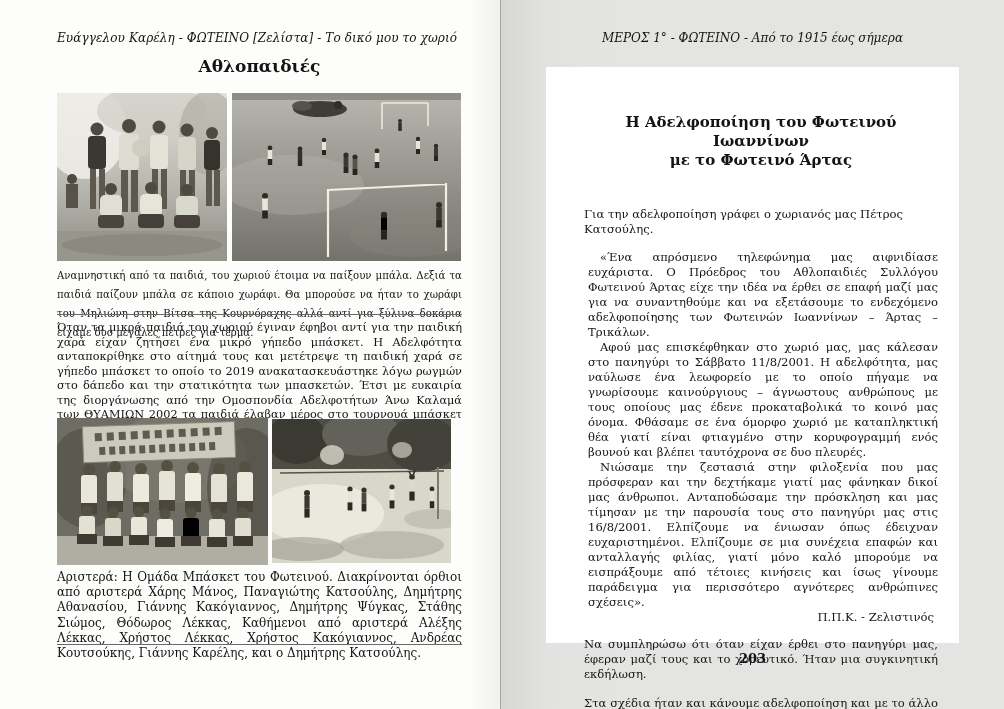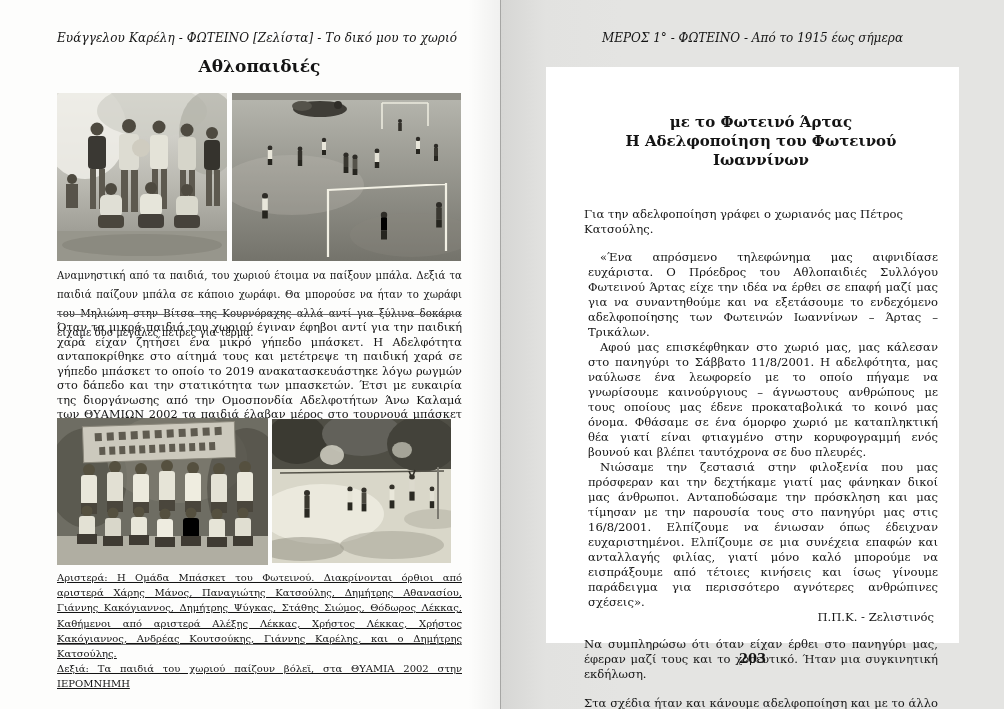--- a/index.html
+++ b/index.html
@@ -14,21 +14,21 @@
   .photo{background:#bdbcb4;}
   .photo svg{display:block;width:100%;height:100%;}
   .photo-a{left:57px;top:93px;width:170px;height:168px;}
   .photo-b{left:232px;top:93px;width:229px;height:168px;}
   .photo-c{left:57px;top:418px;width:211px;height:147px;}
   .photo-d{left:272px;top:419px;width:179px;height:144px;}
   .lp-caption-top{left:57px;top:266px;width:405px;font-size:10.2px;line-height:19px;text-align:justify;}
   .rule{height:0;border-top:1px solid #6a6a6a;}
   .rule-1{left:57px;top:314px;width:405px;}
   .lp-body{left:57px;top:321px;width:405px;font-size:11.3px;line-height:14.5px;text-align:justify;}
-  .lp-caption-bottom{left:57px;top:570px;width:405px;font-size:10px;line-height:15.2px;text-align:justify;text-decoration:underline;}
+  .lp-caption-bottom{left:57px;top:570px;width:405px;font-size:12px;line-height:15.2px;text-align:justify;}
   .rule-2{left:57px;top:644px;width:405px;}
   .pagenum{font-weight:bold;font-size:13px;text-align:center;}
   .lp-pagenum{left:57px;top:651px;width:405px;}
 
   
   .gutter-shade-left{left:468px;top:0;width:32px;height:709px;
       background:linear-gradient(to right,rgba(0,0,0,0),rgba(0,0,0,0.05));}
   .gutter-line{left:500px;top:0;width:1px;height:709px;background:#a6a6a4;}
 
   
@@ -342,35 +342,34 @@
               <circle r="2.4" fill="#33312a"></circle>
               <rect x="-2.2" y="2.2" width="4.4" height="10" fill="#e2e0d3"></rect>
               <rect x="-2.2" y="12.2" width="4.4" height="7" fill="#2a2922"></rect>
             </g>
         </g>
       </svg>
     </div>
 
     <div class="abs lp-caption-bottom">
       <div>Αριστερά: Η Ομάδα Μπάσκετ του Φωτεινού. Διακρίνονται όρθιοι από αριστερά Χάρης Μάνος, Παναγιώτης Κατσούλης, Δημήτρης Αθανασίου, Γιάννης Κακόγιαννος, Δημήτρης Ψύγκας, Στάθης Σιώμος, Θόδωρος Λέκκας, Καθήμενοι από αριστερά Αλέξης Λέκκας, Χρήστος Λέκκας, Χρήστος Κακόγιαννος, Ανδρέας Κουτσούκης, Γιάννης Καρέλης, και ο Δημήτρης Κατσούλης.</div>
-      <div>Δεξιά: Τα παιδιά του χωριού παίζουν βόλεϊ, στα ΘΥΑΜΙΑ 2002 στην ΙΕΡΟΜΝΗΜΗ</div>
     </div>
     <div class="abs rule rule-2"></div>
   </div>
 
   <div class="abs gutter-shade-left"></div>
   <div class="abs gutter-line"></div>
 
   <div class="abs right-page"></div>
   <div class="abs rp-header">ΜΕΡΟΣ 1° - ΦΩΤΕΙΝΟ - Από το 1915 έως σήμερα</div>
 
   <div class="abs rp-box">
     <div class="rp-title">
+      <div>Η Αδελφοποίηση του Φωτεινού Ιωαννίνων</div>
       <div>με το Φωτεινό Άρτας</div>
-      <div>Η Αδελφοποίηση του Φωτεινού Ιωαννίνων</div>
     </div>
     <div class="rp-lead">Για την αδελφοποίηση γράφει ο χωριανός μας Πέτρος Κατσούλης.</div>
     <div class="rp-quote">
       <p class="rp-qp">«Ένα απρόσμενο τηλεφώνημα μας αιφνιδίασε ευχάριστα. Ο Πρόεδρος του Αθλοπαιδιές Συλλόγου Φωτεινού Άρτας είχε την ιδέα να έρθει σε επαφή μαζί μας για να συναντηθούμε και να εξετάσουμε το ενδεχόμενο αδελφοποίησης των Φωτεινών Ιωαννίνων – Άρτας – Τρικάλων.</p>
       <p class="rp-qp">Αφού μας επισκέφθηκαν στο χωριό μας, μας κάλεσαν στο πανηγύρι το Σάββατο 11/8/2001. Η αδελφότητα, μας ναύλωσε ένα λεωφορείο με το οποίο πήγαμε να γνωρίσουμε καινούργιους – άγνωστους ανθρώπους με τους οποίους μας έδενε προκαταβολικά το κοινό μας όνομα. Φθάσαμε σε ένα όμορφο χωριό με καταπληκτική θέα γιατί είναι φτιαγμένο στην κορυφογραμμή ενός βουνού και βλέπει ταυτόχρονα σε δυο πλευρές.</p>
       <p class="rp-qp">Νιώσαμε την ζεστασιά στην φιλοξενία που μας πρόσφεραν και την δεχτήκαμε γιατί μας φάνηκαν δικοί μας άνθρωποι. Ανταποδώσαμε την πρόσκληση και μας τίμησαν με την παρουσία τους στο πανηγύρι μας στις 16/8/2001. Ελπίζουμε να ένιωσαν όπως έδειχναν ευχαριστημένοι. Ελπίζουμε σε μια συνέχεια επαφών και ανταλλαγής φιλίας, γιατί μόνο καλό μπορούμε να εισπράξουμε από τέτοιες κινήσεις και ίσως γίνουμε παράδειγμα για περισσότερο αγνότερες ανθρώπινες σχέσεις».</p>
     </div>
     <div class="rp-signature">Π.Π.Κ. - Ζελιστινός</div>
     <div class="rp-note rp-note-1">Να συμπληρώσω ότι όταν είχαν έρθει στο πανηγύρι μας, έφεραν μαζί τους και το χορευτικό. Ήταν μια συγκινητική εκδήλωση.</div>
     <div class="rp-note rp-note-2">Στα σχέδια ήταν και κάνουμε αδελφοποίηση και με το άλλο χωριό με το ίδιο όνομα ΦΩΤΕΙΝΟ των Τρικάλων. Υπάρχουν σε όλη την Ελλάδα μόνο τρία χωριά με το όνομα ΦΩΤΕΙΝΟ. Δυστυχώς όμως όλη αυτή η προσπάθεια έμεινε στάσιμη. Ίσως στο μέλλον να κάνουμε κάτι.</div>

